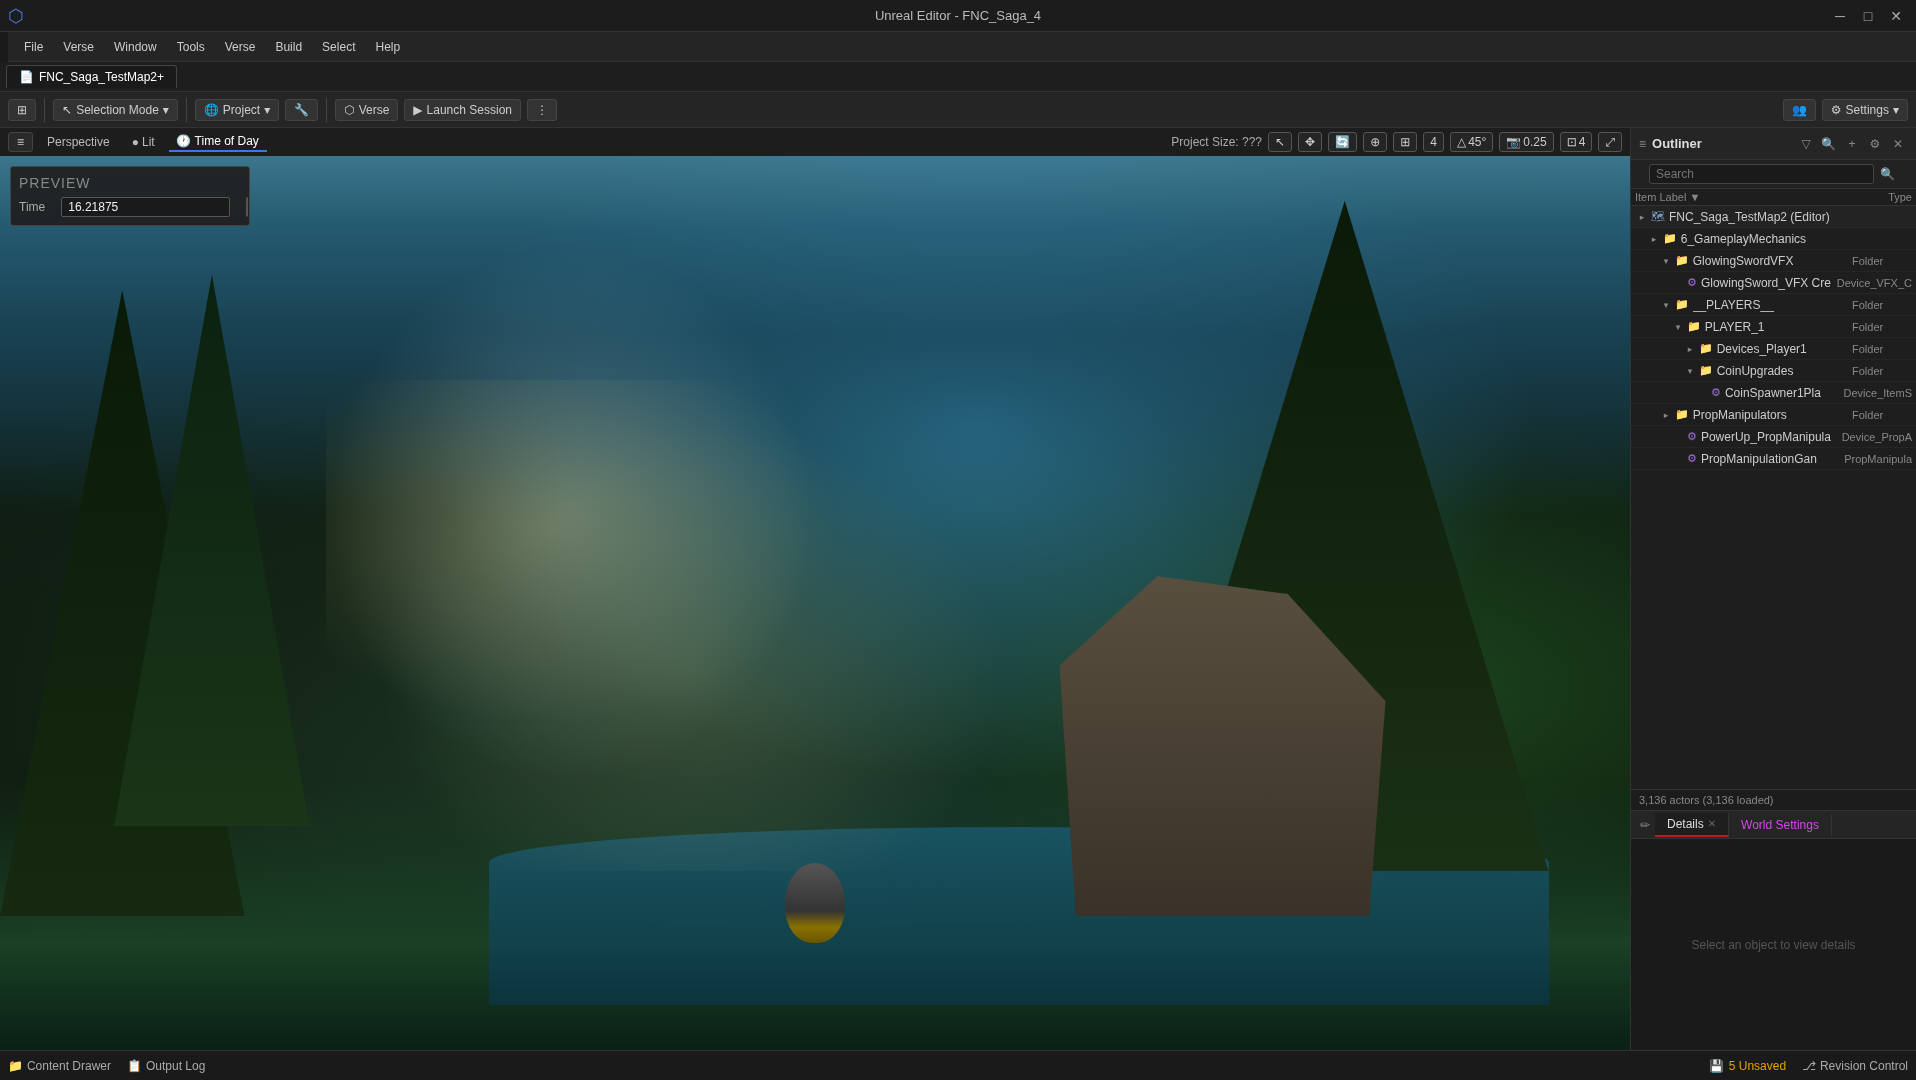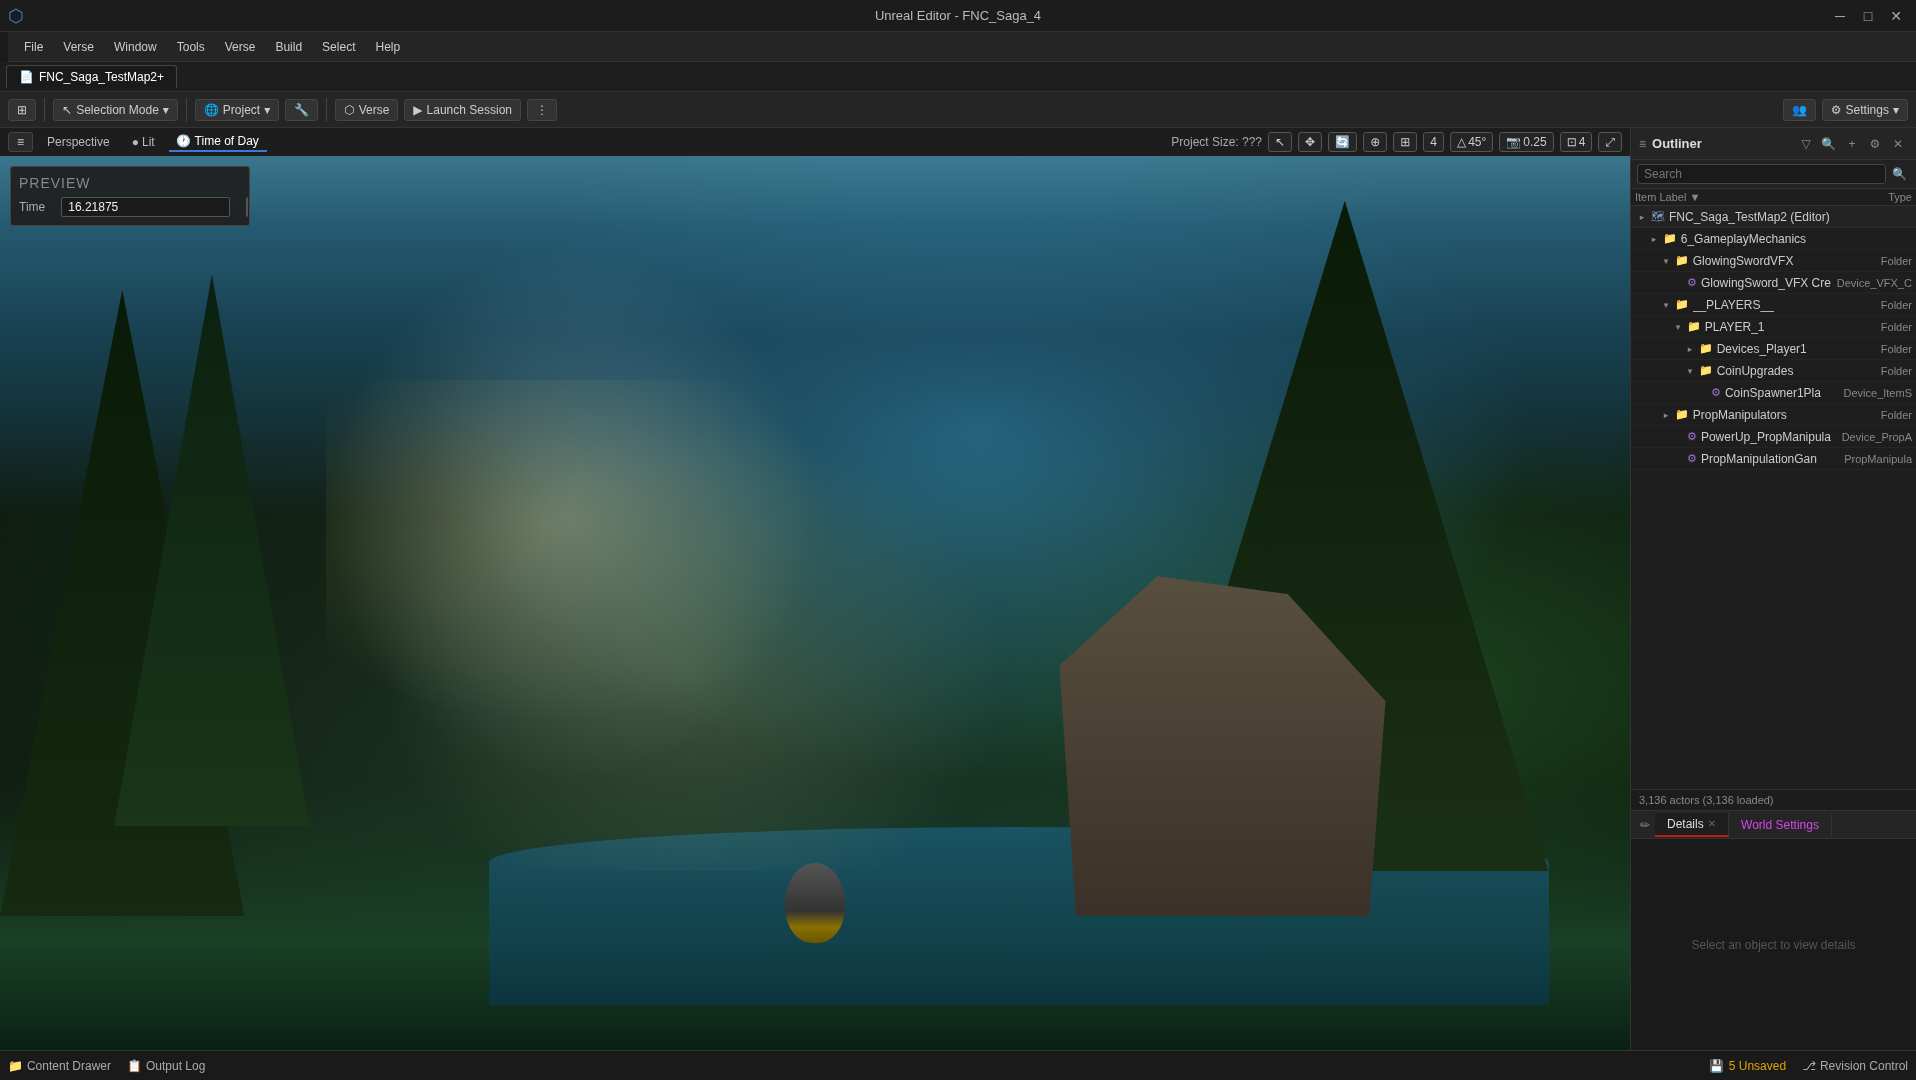--- a/index.html
+++ b/index.html
@@ -262,21 +262,21 @@
       height: 32px;
     }
     #outliner-title {
       font-size: 13px;
       font-weight: bold;
       color: #ddd;
     }
     #outliner-toolbar {
       display: flex;
       align-items: center;
-      padding: 4px 6px;
+      padding: 4px 18px;
       gap: 4px;
       background: #222;
       border-bottom: 1px solid #333;
     }
     #outliner-search {
       flex: 1;
       background: #1a1a1a;
       border: 1px solid #444;
       border-radius: 3px;
       padding: 2px 6px;
@@ -305,21 +305,21 @@
       margin-right: 2px;
     }
     .tree-icon {
       margin-right: 4px;
       color: #7a9cc5;
       font-size: 11px;
     }
     .tree-icon.folder { color: #c8a840; }
     .tree-icon.device { color: #9b6fd4; }
     .tree-name { color: #ccc; flex: 1; overflow: hidden; text-overflow: ellipsis; white-space: nowrap; }
-    .tree-type { color: #888; font-size: 11px; margin-left: 4px; min-width: 60px; text-align: right; }
+    .tree-type { color: #888; font-size: 11px; margin-left: 4px; min-width: 60px; text-align: left; }
     .tree-header-row {
       display: flex;
       padding: 2px 4px;
       background: #1e1e1e;
       border-bottom: 1px solid #333;
       font-size: 11px;
       color: #888;
     }
     .tree-header-name { flex: 1; }
     .tree-header-type { min-width: 80px; text-align: right; }

